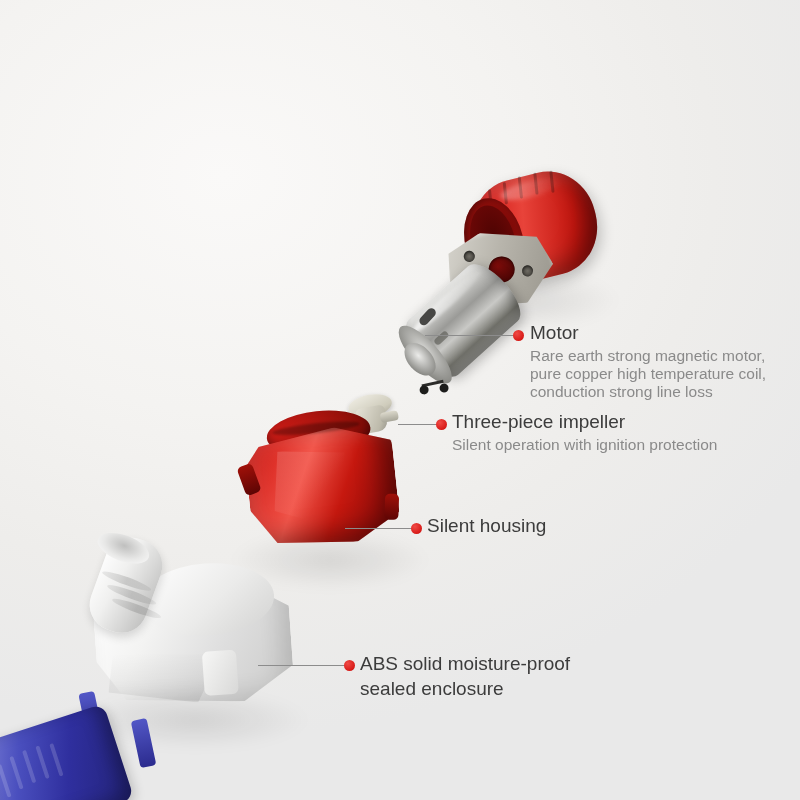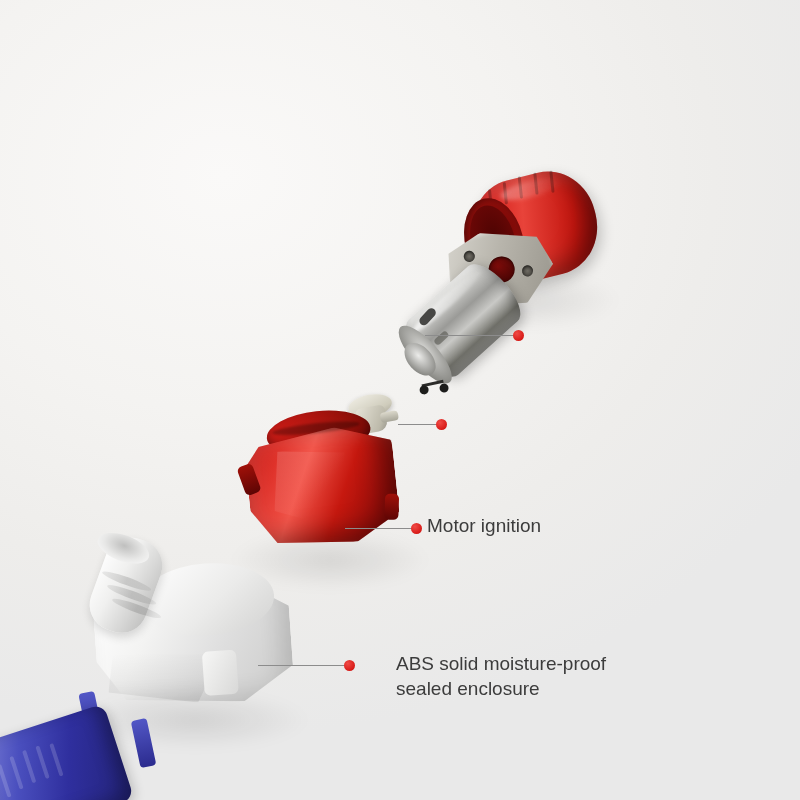--- a/index.html
+++ b/index.html
@@ -302,30 +302,40 @@
     <div class="sBody"></div>
     <div class="slot" style="left:12px;top:44px;"></div>
     <div class="slot" style="left:26px;top:40px;"></div>
     <div class="slot" style="left:40px;top:38px;"></div>
     <div class="slot" style="left:54px;top:38px;"></div>
     <div class="slot" style="left:68px;top:40px;"></div>
   </div>
 
   <div class="lead" style="left:425px;top:335px;width:90px;"></div>
   <div class="dot" style="left:513px;top:330px;"></div>
+  <div class="callout" style="left:530px;top:322px;">
+    <div class="ttl">Motor</div>
+    <div class="desc">Rare earth strong magnetic motor,
+pure copper high temperature coil,
+conduction strong line loss</div>
+  </div>
 
   <div class="lead" style="left:398px;top:424px;width:40px;"></div>
   <div class="dot" style="left:436px;top:419px;"></div>
+  <div class="callout" style="left:452px;top:411px;">
+    <div class="ttl">Three-piece impeller</div>
+    <div class="desc">Silent operation with ignition protection</div>
+  </div>
 
   <div class="lead" style="left:345px;top:528px;width:68px;"></div>
   <div class="dot" style="left:411px;top:523px;"></div>
   <div class="callout" style="left:427px;top:515px;">
-    <div class="ttl">Motor ignition</div>
+    <div class="ttl">Silent housing</div>
   </div>
 
   <div class="lead" style="left:258px;top:665px;width:88px;"></div>
   <div class="dot" style="left:344px;top:660px;"></div>
-  <div class="callout" style="left:360px;top:652px;margin-left:36px;">
+  <div class="callout" style="left:360px;top:652px;">
     <div class="ttl" style="white-space:pre-line;line-height:1.3;">ABS solid moisture-proof
 sealed enclosure</div>
   </div>
 
 </div>
 
 </body></html>

